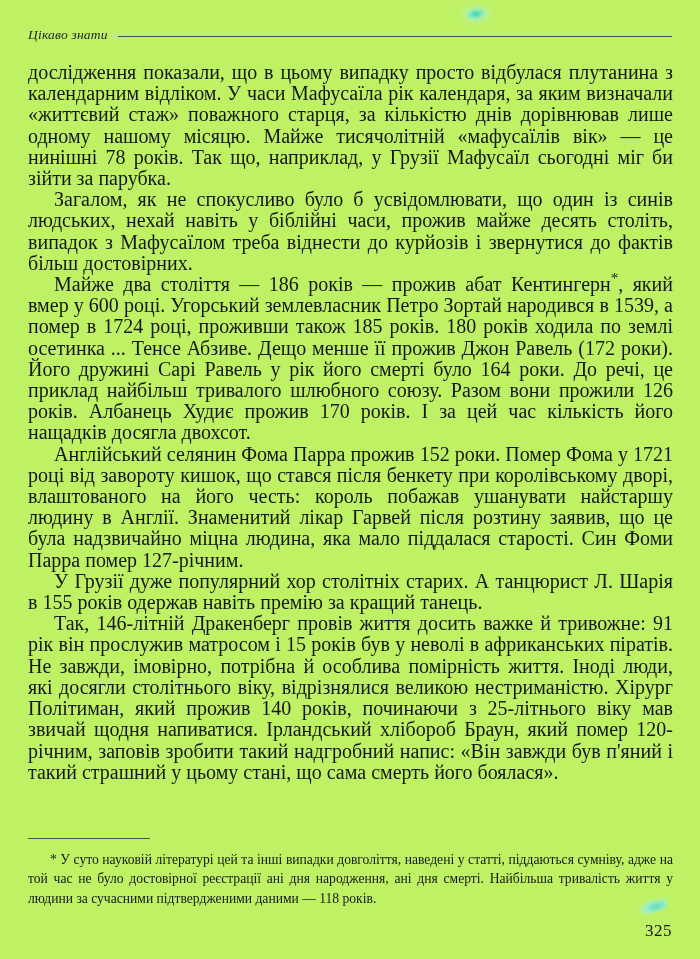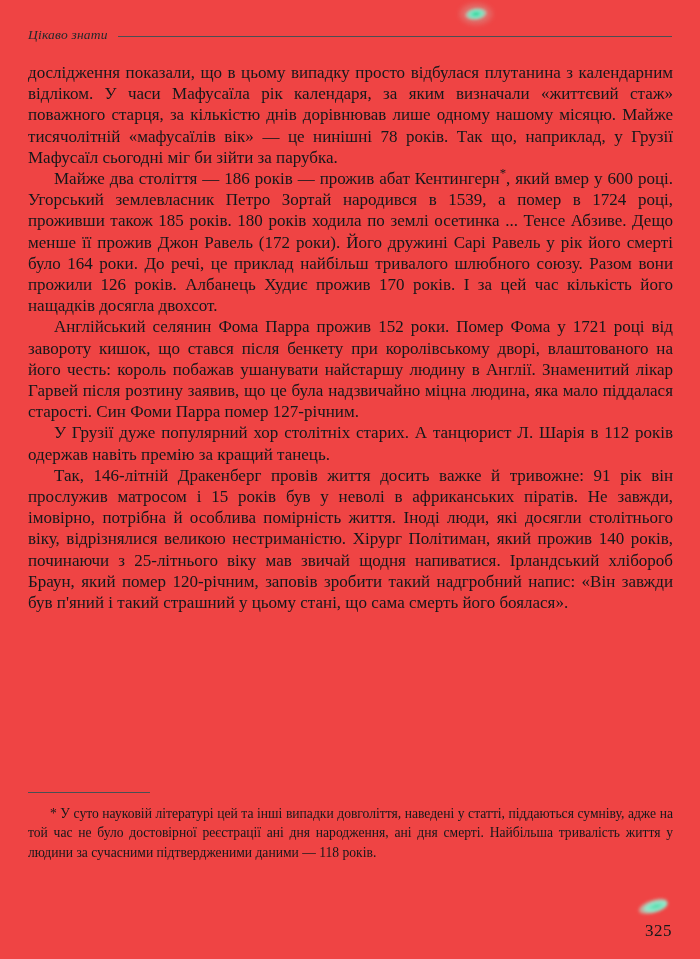--- a/index.html
+++ b/index.html
@@ -4,21 +4,21 @@
 <style>
   html, body {
     margin: 0;
     padding: 0;
     background: #ffffff;
   }
   .page {
     position: relative;
     width: 700px;
     height: 959px;
-    background: #ef4444;
+    background: #bef264;
     overflow: hidden;
     font-family: "Liberation Serif", "DejaVu Serif", serif;
     color: #1b1b1b;
   }
 
   
   .top-deco {
     position: absolute;
     left: 455px;
     top: 2px;
@@ -71,21 +71,21 @@
     background: #4a4f52;
     margin-top: 3px;
   }
 
   
   .body-text {
     position: absolute;
     left: 28px;
     top: 62px;
     width: 645px;
-    font-size: 17px;
+    font-size: 20px;
     line-height: 21.2px;
     text-align: justify;
     text-justify: inter-word;
     hyphens: manual;
     color: #15181a;
   }
   .body-text p {
     margin: 0;
     text-indent: 26px;
   }
@@ -95,21 +95,21 @@
   sup.fnmark {
     font-size: 0.75em;
     line-height: 0;
     vertical-align: super;
   }
 
   
   .footnote {
     position: absolute;
     left: 28px;
-    top: 792px;
+    top: 838px;
     width: 645px;
   }
   .footnote-rule {
     width: 122px;
     height: 1px;
     background: #4a4f52;
     margin-bottom: 11px;
   }
   .footnote-text {
     font-size: 13.6px;
@@ -160,23 +160,24 @@
     <div class="blob"></div>
   </div>
 
   <div class="runhead">
     <div class="runhead-title">Цікаво знати</div>
     <div class="runhead-rule"></div>
   </div>
 
   <div class="body-text">
     <p class="noindent">дослідження показали, що в цьому випадку просто відбулася плутанина з календарним відліком. У часи Мафусаїла рік календаря, за яким визначали «життєвий стаж» поважного старця, за кількістю днів дорівнював лише одному нашому місяцю. Майже тисячолітній «мафусаїлів вік» — це нинішні 78 років. Так що, наприклад, у Грузії Мафусаїл сьогодні міг би зійти за парубка.</p>
+    <p>Загалом, як не спокусливо було б усвідомлювати, що один із синів людських, нехай навіть у біблійні часи, прожив майже десять століть, випадок з Мафусаїлом треба віднести до курйозів і звернутися до фактів більш достовірних.</p>
     <p><span>Майже два століття — 186 років — прожив абат Кентингерн</span><sup class="fnmark">*</sup><span>, який вмер у 600 році. Угорський землевласник Петро Зортай народився в 1539, а помер в 1724 році, проживши також 185 років. 180 років ходила по землі осетинка ... Тенсе Абзиве. Дещо менше її прожив Джон Равель (172 роки). Його дружині Сарі Равель у рік його смерті було 164 роки. До речі, це приклад найбільш тривалого шлюбного союзу. Разом вони прожили 126 років. Албанець Худиє прожив 170 років. І за цей час кількість його нащадків досягла двохсот.</span></p>
     <p>Англійський селянин Фома Парра прожив 152 роки. Помер Фома у 1721 році від завороту кишок, що стався після бенкету при королівському дворі, влаштованого на його честь: король побажав ушанувати найстаршу людину в Англії. Знаменитий лікар Гарвей після розтину заявив, що це була надзвичайно міцна людина, яка мало піддалася старості. Син Фоми Парра помер 127-річним.</p>
-    <p>У Грузії дуже популярний хор столітніх старих. А танцюрист Л. Шарія в 112 років одержав навіть премію за кращий танець.</p>
+    <p>У Грузії дуже популярний хор столітніх старих. А танцюрист Л. Шарія в 155 років одержав навіть премію за кращий танець.</p>
     <p>Так, 146-літній Дракенберг провів життя досить важке й тривожне: 91 рік він прослужив матросом і 15 років був у неволі в африканських піратів. Не завжди, імовірно, потрібна й особлива помірність життя. Іноді люди, які досягли столітнього віку, відрізнялися великою нестриманістю. Хірург Політиман, який прожив 140 років, починаючи з 25-літнього віку мав звичай щодня напиватися. Ірландський хлібороб Браун, який помер 120-річним, заповів зробити такий надгробний напис: «Він завжди був п'яний і такий страшний у цьому стані, що сама смерть його боялася».</p>
   </div>
 
   <div class="footnote">
     <div class="footnote-rule"></div>
     <p class="footnote-text">* У суто науковій літературі цей та інші випадки довголіття, наведені у статті, піддаються сумніву, адже на той час не було достовірної реєстрації ані дня народження, ані дня смерті. Найбільша тривалість життя у людини за сучасними підтвердженими даними — 118 років.</p>
   </div>
 
   <div class="folio-deco">
     <div class="leaf"></div>

